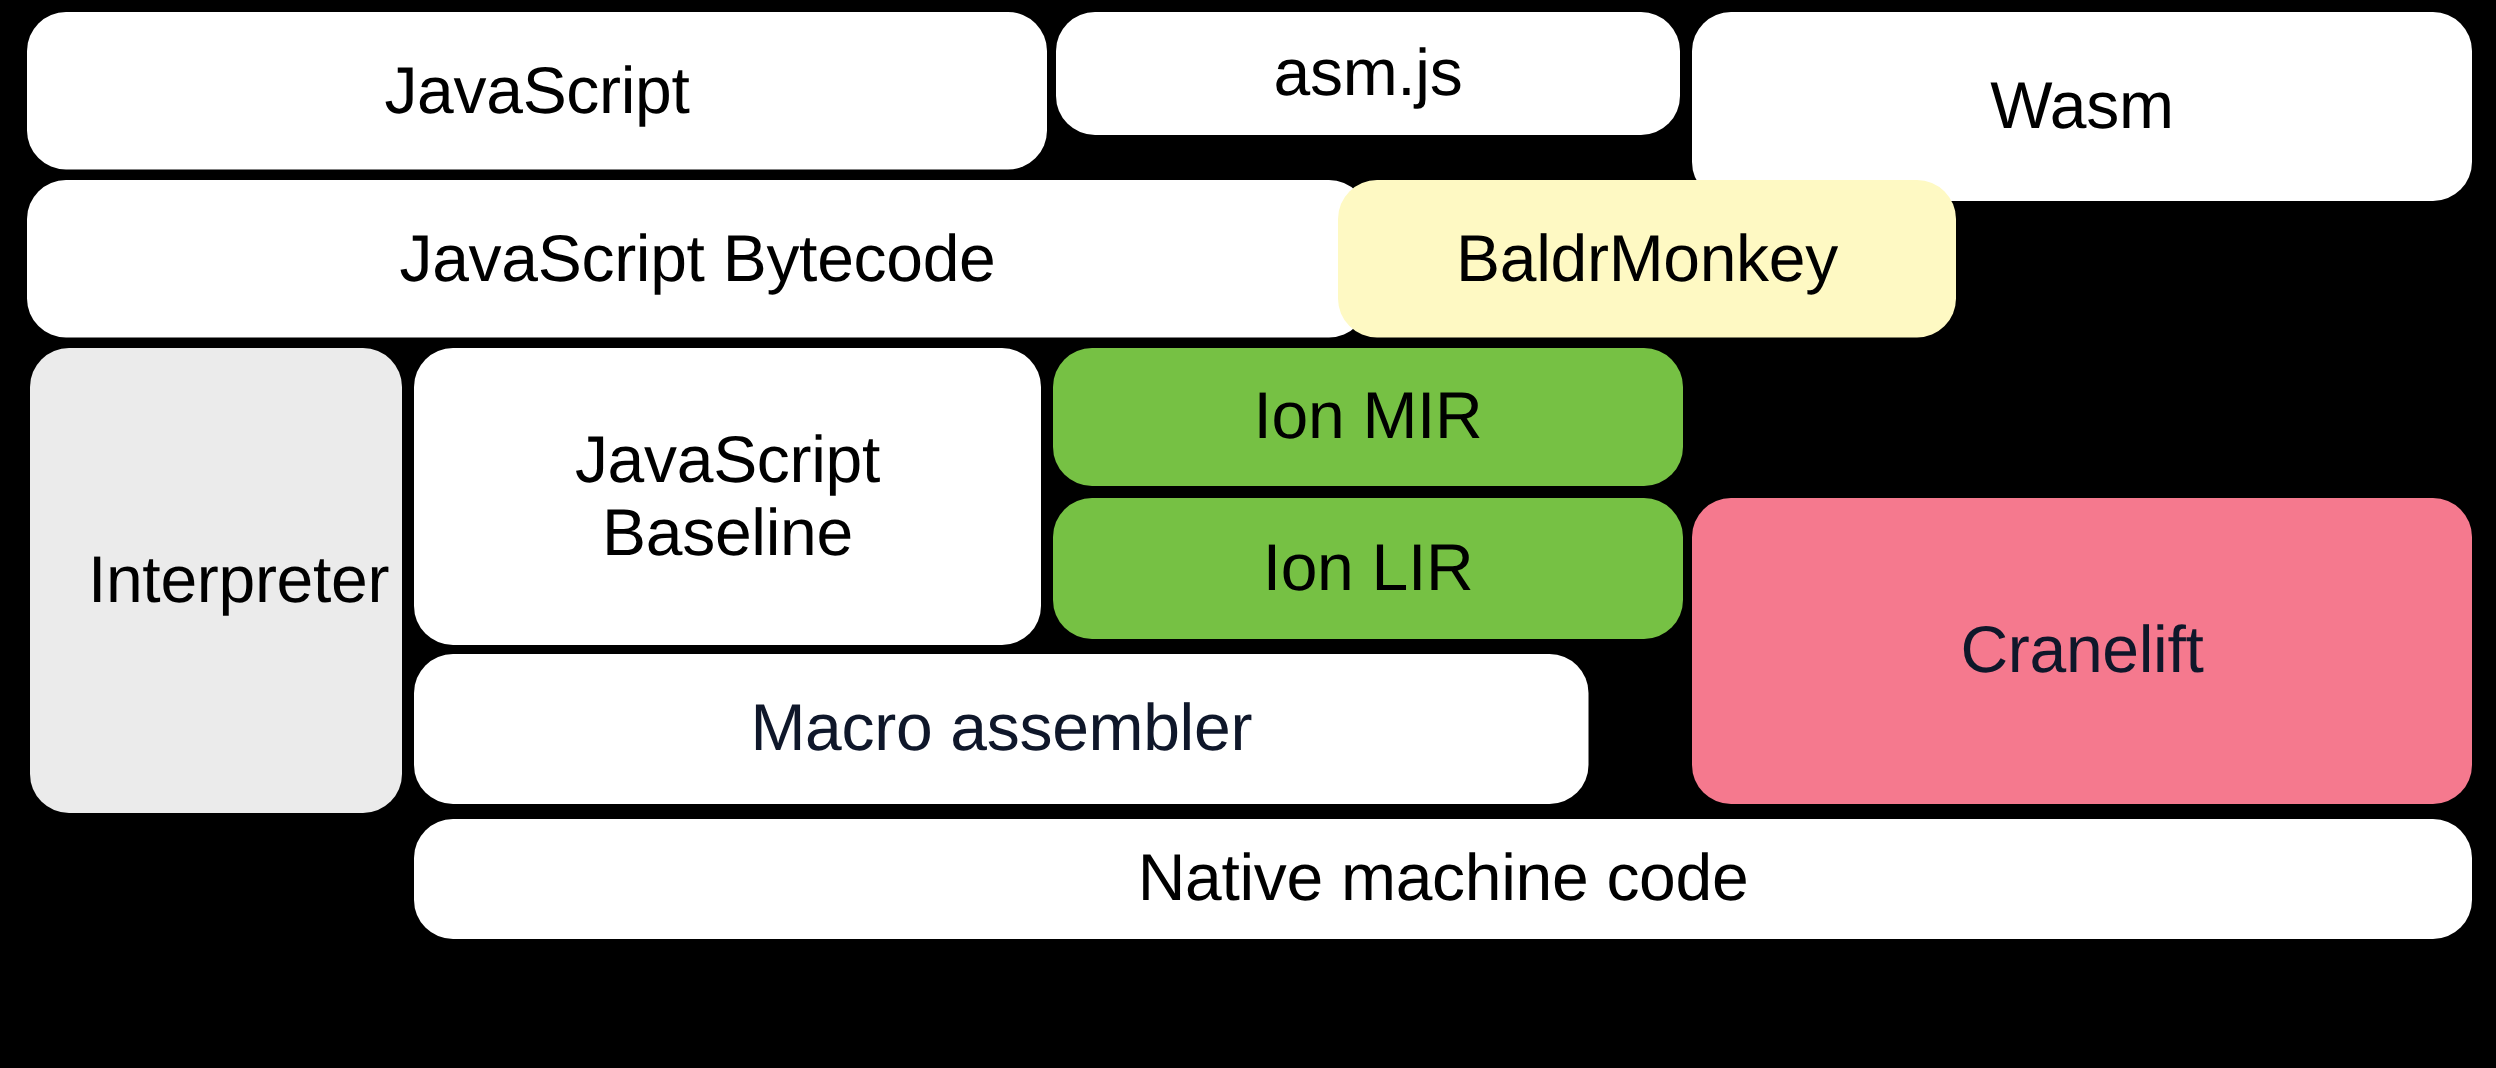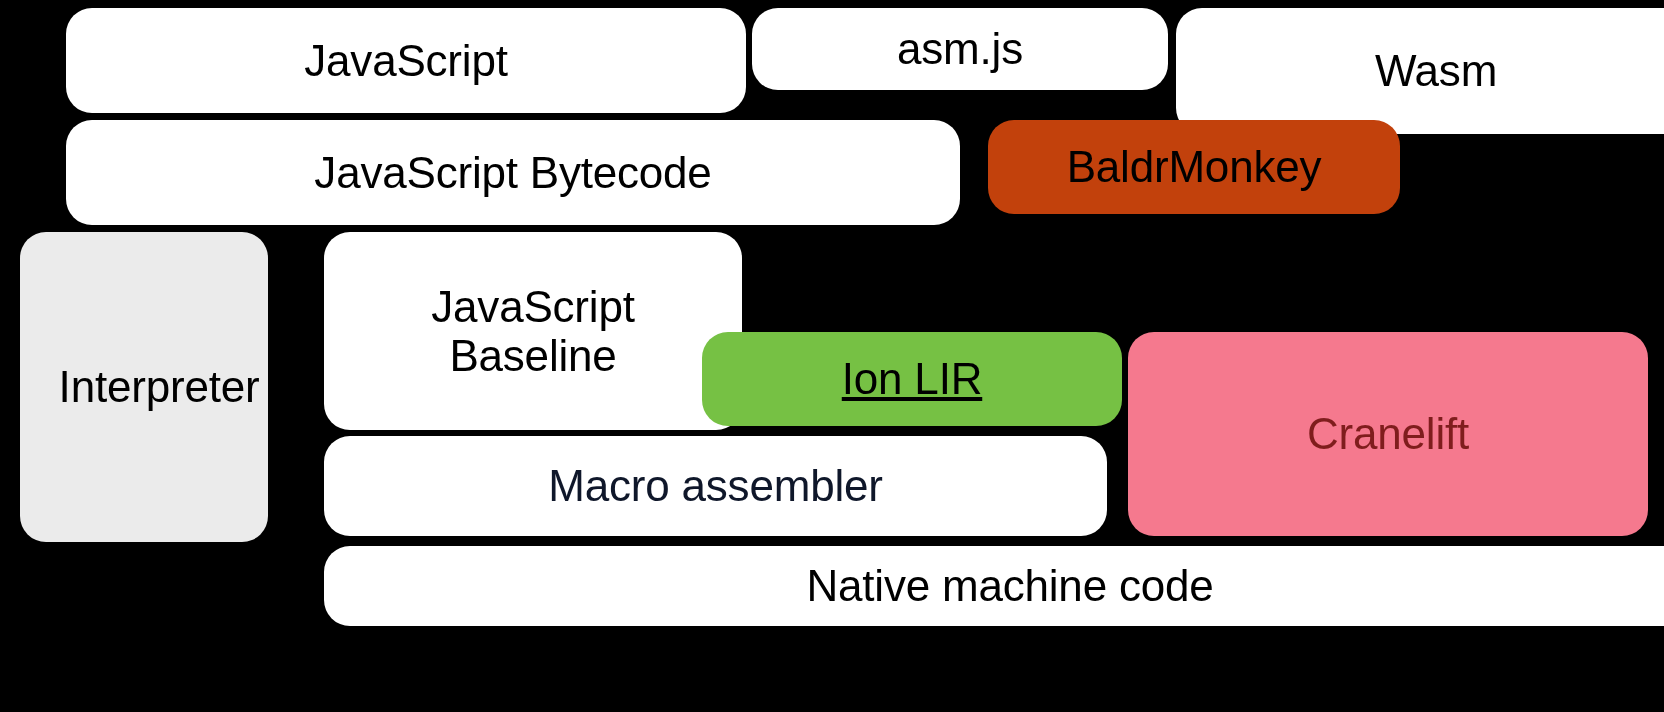--- a/index.html
+++ b/index.html
@@ -24,47 +24,48 @@
     text-align: center;
     color: #000000;
     font-size: 44px;
     line-height: 1.12;
     letter-spacing: -0.2px;
     border-radius: 26px;
     background: #ffffff;
     white-space: pre-line;
     padding: 2px 10px;
   }
-  .fill-white  { background: #ffffff; margin-left: 48px; }
+  .fill-white  { background: #ffffff; }
   .fill-gray   { background: #ebebeb; padding-left: 40px; }
   .fill-green  { background: #76c144; }
   .fill-pink   { background: #f5798e; }
 </style>
 </head>
 <body>
 
 <div id="canvas" style="background: rgb(0, 0, 0);">
 
   <div class="node fill-white" style="left: 18px; top: 8px; width: 680px; height: 105px; background: rgb(255, 255, 255); color: rgb(0, 0, 0);">JavaScript</div>
 
   <div class="node fill-white" style="left: 704px; top: 8px; width: 416px; height: 82px; background: rgb(255, 255, 255); color: rgb(0, 0, 0);">asm.js</div>
 
   <div class="node fill-white" style="left: 1128px; top: 8px; width: 520px; height: 126px; background: rgb(255, 255, 255); color: rgb(0, 0, 0);">Wasm</div>
 
   <div class="node fill-white" style="left: 18px; top: 120px; width: 894px; height: 105px; background: rgb(255, 255, 255); color: rgb(0, 0, 0);">JavaScript Bytecode</div>
 
-  <div class="node fill-white" style="left: 940px; top: 120px; width: 412px; height: 94px; background: #c2410c; color: rgb(0, 0, 0);">BaldrMonkey</div>
+  <div class="node fill-white" style="left: 892px; top: 120px; width: 412px; height: 105px; background: #fef9c3; color: rgb(0, 0, 0);">BaldrMonkey</div>
 
   <div class="node fill-gray" style="left: 20px; top: 232px; width: 248px; height: 310px; background: rgb(235, 235, 235); color: rgb(0, 0, 0);">Interpreter</div>
 
   <div class="node fill-white" style="left: 276px; top: 232px; width: 418px; height: 198px; background: rgb(255, 255, 255); color: rgb(0, 0, 0);">JavaScript
 Baseline</div>
 
+  <div class="node fill-green" style="left: 702px; top: 232px; width: 420px; height: 92px; background: rgb(118, 193, 68); color: rgb(0, 0, 0);">Ion MIR</div>
 
-  <div class="node fill-green" style="left: 702px; top: 332px; width: 420px; height: 94px; background: rgb(118, 193, 68); color: rgb(0, 0, 0); text-decoration: underline;">Ion LIR</div>
+  <div class="node fill-green" style="left: 702px; top: 332px; width: 420px; height: 94px; background: rgb(118, 193, 68); color: rgb(0, 0, 0);">Ion LIR</div>
 
   <div class="node fill-white" style="left: 276px; top: 436px; width: 783px; height: 100px; background: rgb(255, 255, 255); color: #0f172a;">Macro assembler</div>
 
-  <div class="node fill-pink" style="left: 1128px; top: 332px; width: 520px; height: 204px; background: rgb(245, 121, 142); color: #7f1d1d;">Cranelift</div>
+  <div class="node fill-pink" style="left: 1128px; top: 332px; width: 520px; height: 204px; background: rgb(245, 121, 142); color: #0f172a;">Cranelift</div>
 
   <div class="node fill-white" style="left: 276px; top: 546px; width: 1372px; height: 80px; background: rgb(255, 255, 255); color: rgb(0, 0, 0);">Native machine code</div>
 
 </div>
 
 </body></html>

